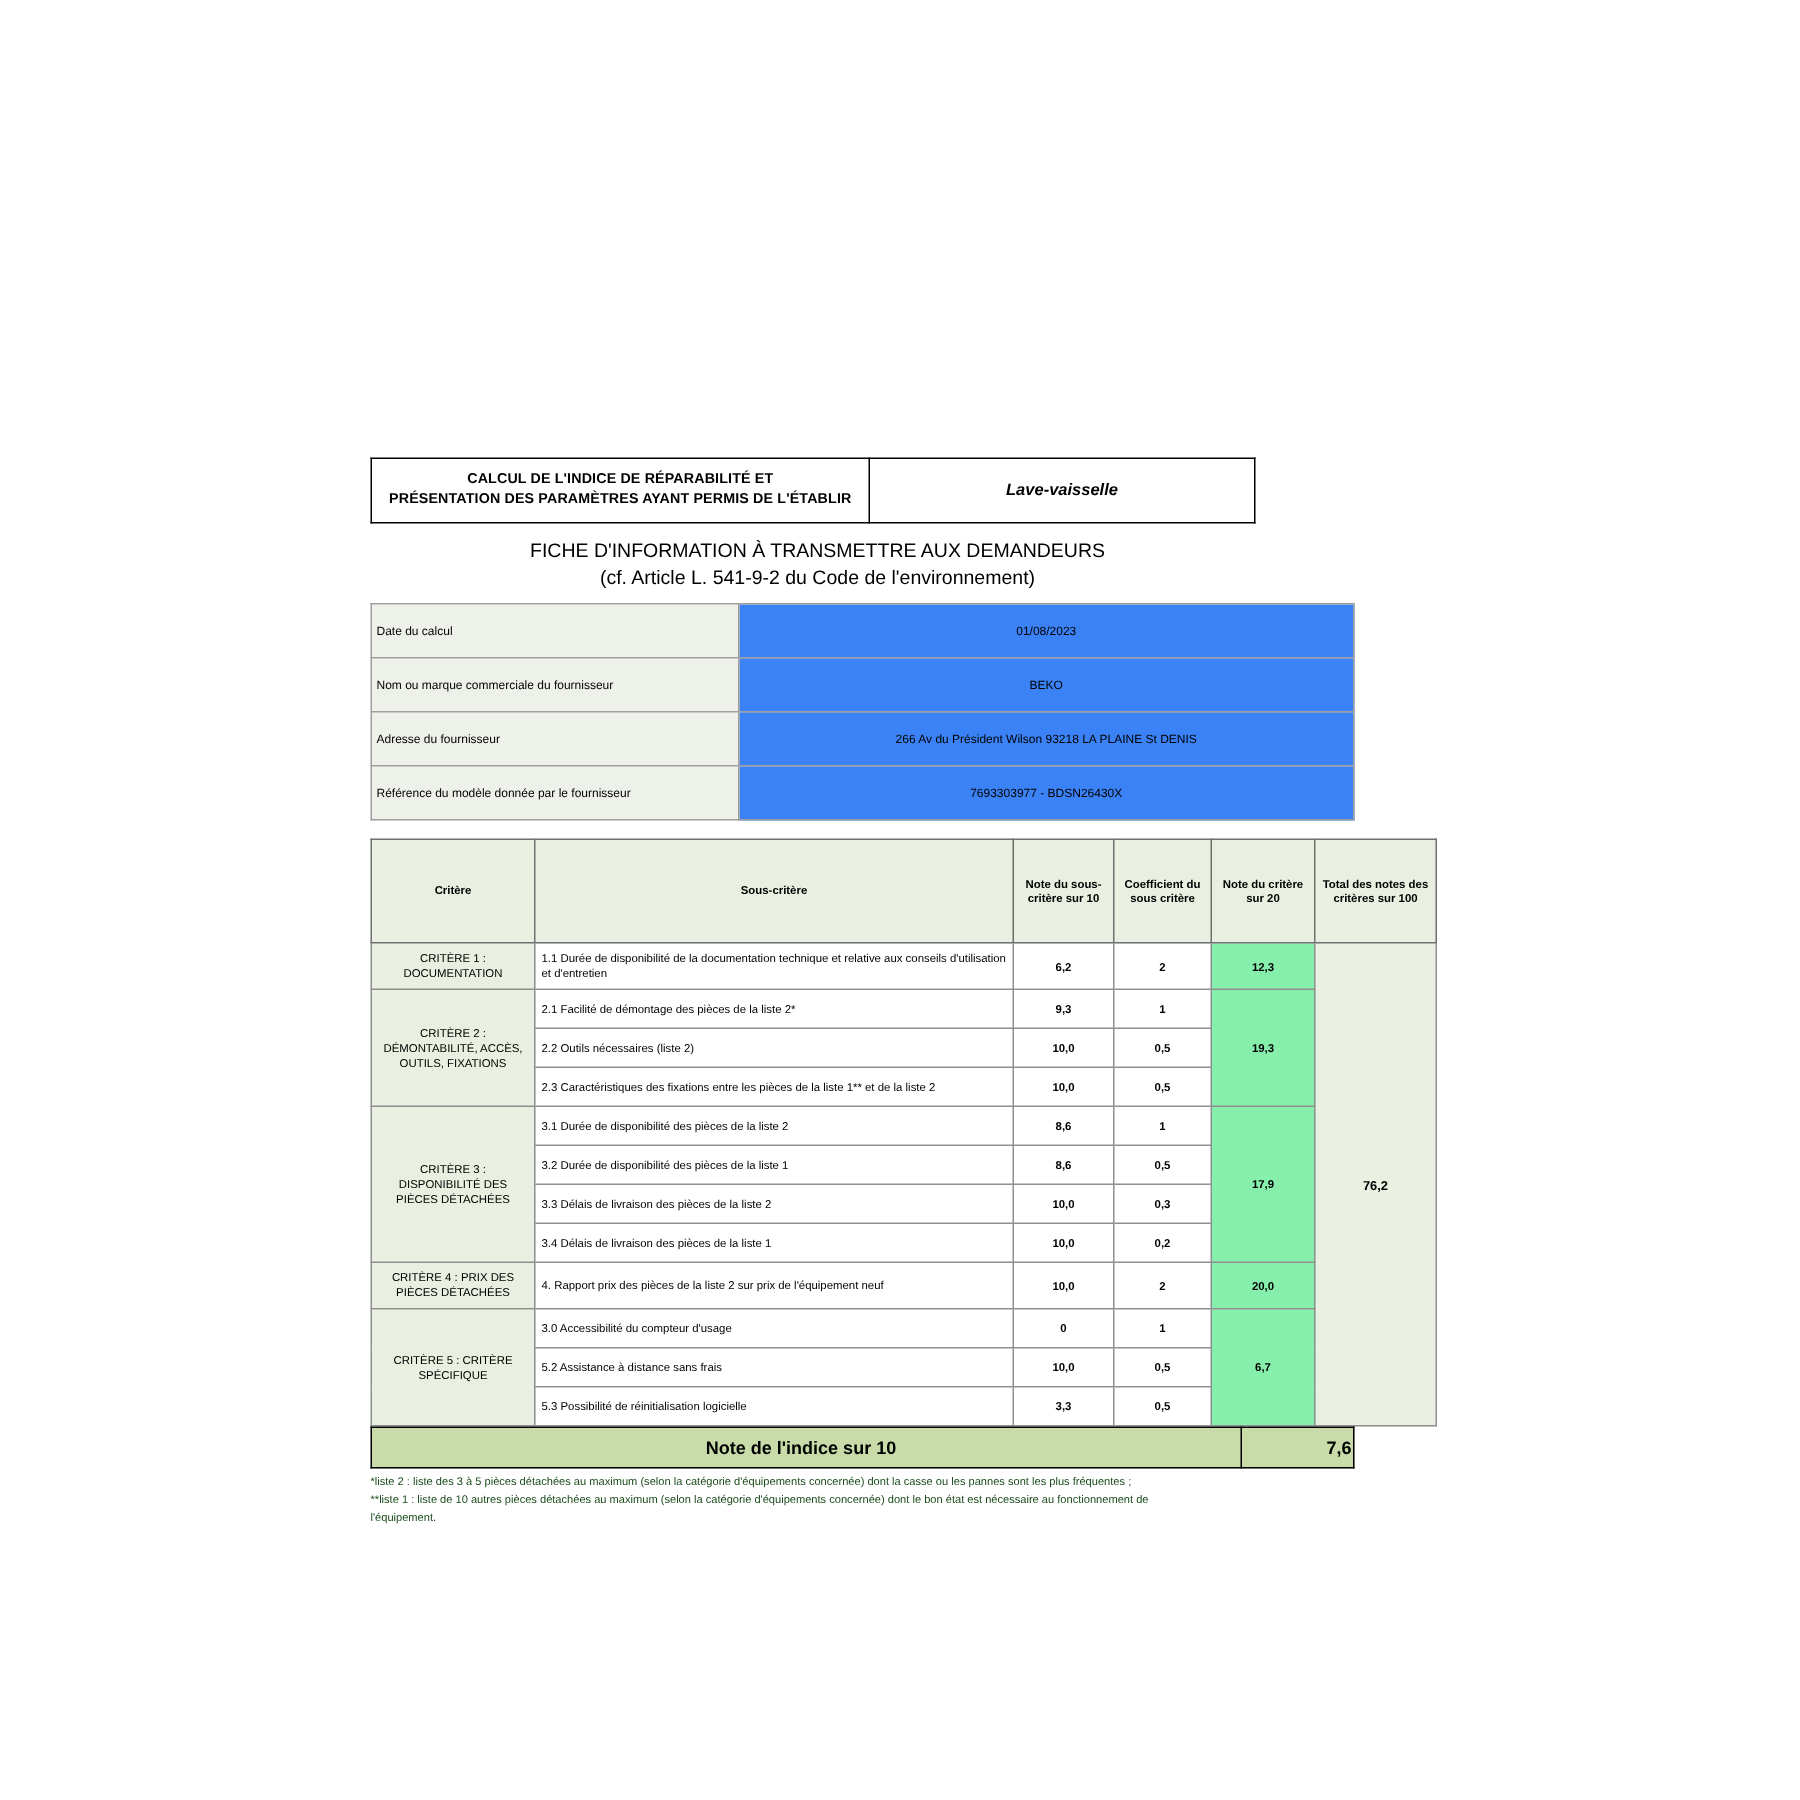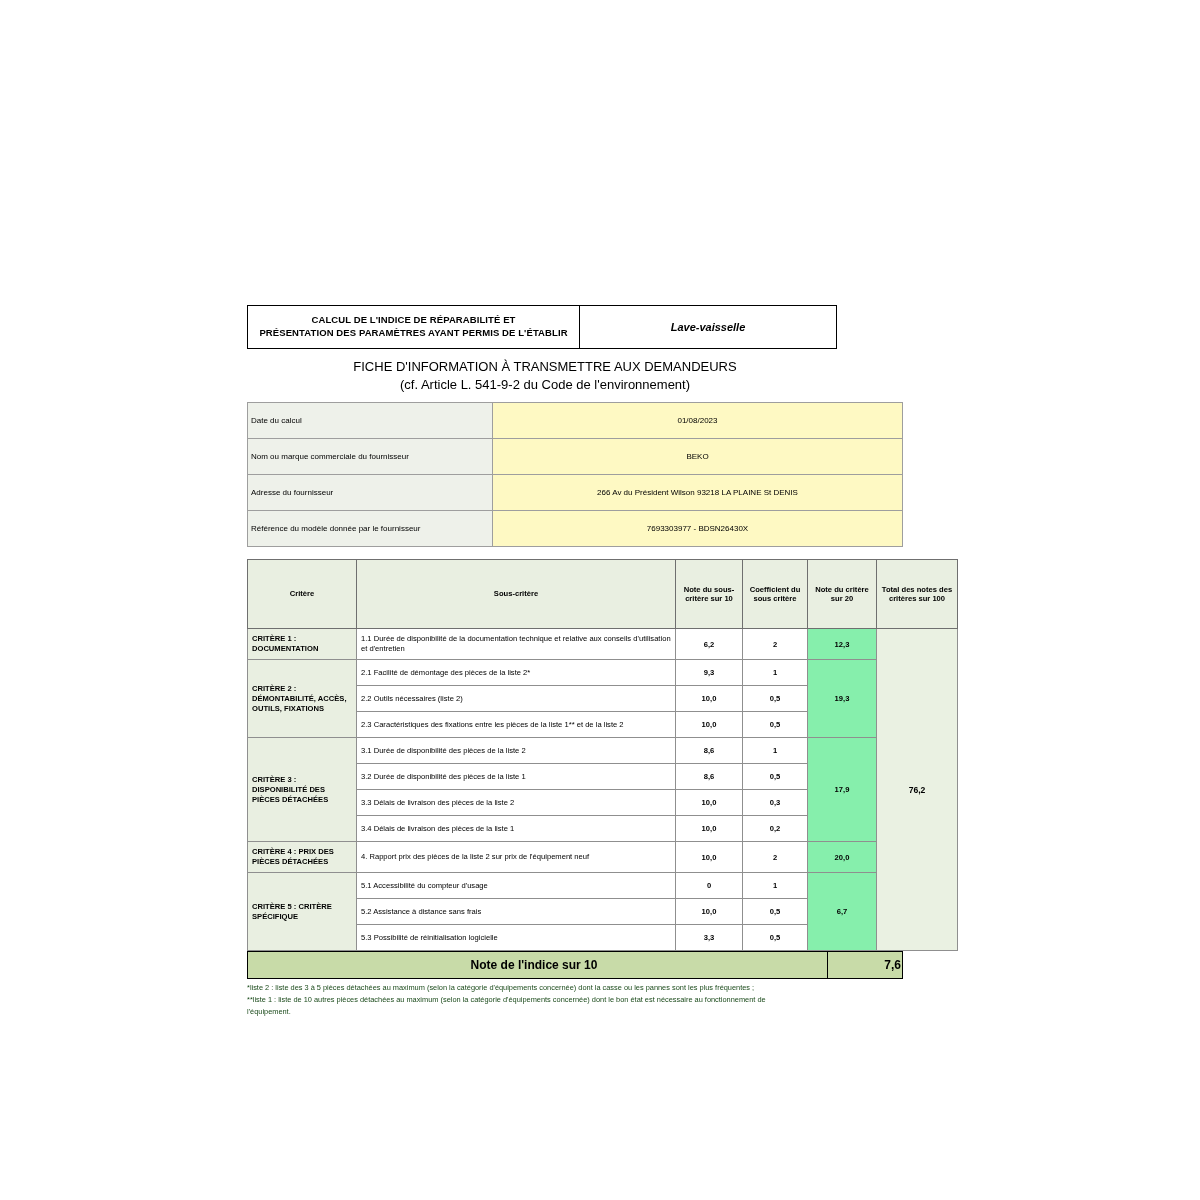--- a/index.html
+++ b/index.html
@@ -66,21 +66,21 @@
     font-size: 8px;
     height: 13px;
     padding: 11px 3px;
   }
   .ident td.label {
     width: 238px;
     background: #eef1ea;
     text-align: left;
   }
   .ident td.value {
-    background: #fef9c3;
+    background: #3b82f6;
     text-align: center;
   }
 
   
   .grid {
     margin-top: 12px;
     width: 656px;
     table-layout: fixed;
     border: 1.4px solid #000;
   }
@@ -100,22 +100,22 @@
   }
   .col-crit { width: 100px; }
   .col-sub  { width: 310px; }
   .col-note { width: 58px; }
   .col-coef { width: 56px; }
   .col-n20  { width: 60px; }
   .col-tot  { width: 72px; }
 
   td.crit {
     background: #e9efe1;
-    font-weight: bold;
-    text-align: left;
+    font-weight: normal;
+    text-align: center;
     line-height: 1.3;
   }
   td.sub {
     text-align: left;
     line-height: 1.3;
   }
   td.num {
     text-align: center;
     font-weight: bold;
   }
@@ -273,21 +273,21 @@
         <tr class="r1">
           <td class="crit">CRITÈRE 4 : PRIX DES PIÈCES DÉTACHÉES</td>
           <td class="sub">4. Rapport prix des pièces de la liste 2 sur prix de l'équipement neuf</td>
           <td class="num">10,0</td>
           <td class="num">2</td>
           <td class="n20">20,0</td>
         </tr>
 
         <tr class="rn">
           <td class="crit" rowspan="3">CRITÈRE 5 : CRITÈRE SPÉCIFIQUE</td>
-          <td class="sub">5.1 Accessibilité du compteur d'usage</td>
+          <td class="sub">3.0 Accessibilité du compteur d'usage</td>
           <td class="num">0</td>
           <td class="num">1</td>
           <td class="n20" rowspan="3">6,7</td>
         </tr>
         <tr class="rn">
           <td class="sub">5.2 Assistance à distance sans frais</td>
           <td class="num">10,0</td>
           <td class="num">0,5</td>
         </tr>
         <tr class="rn">

